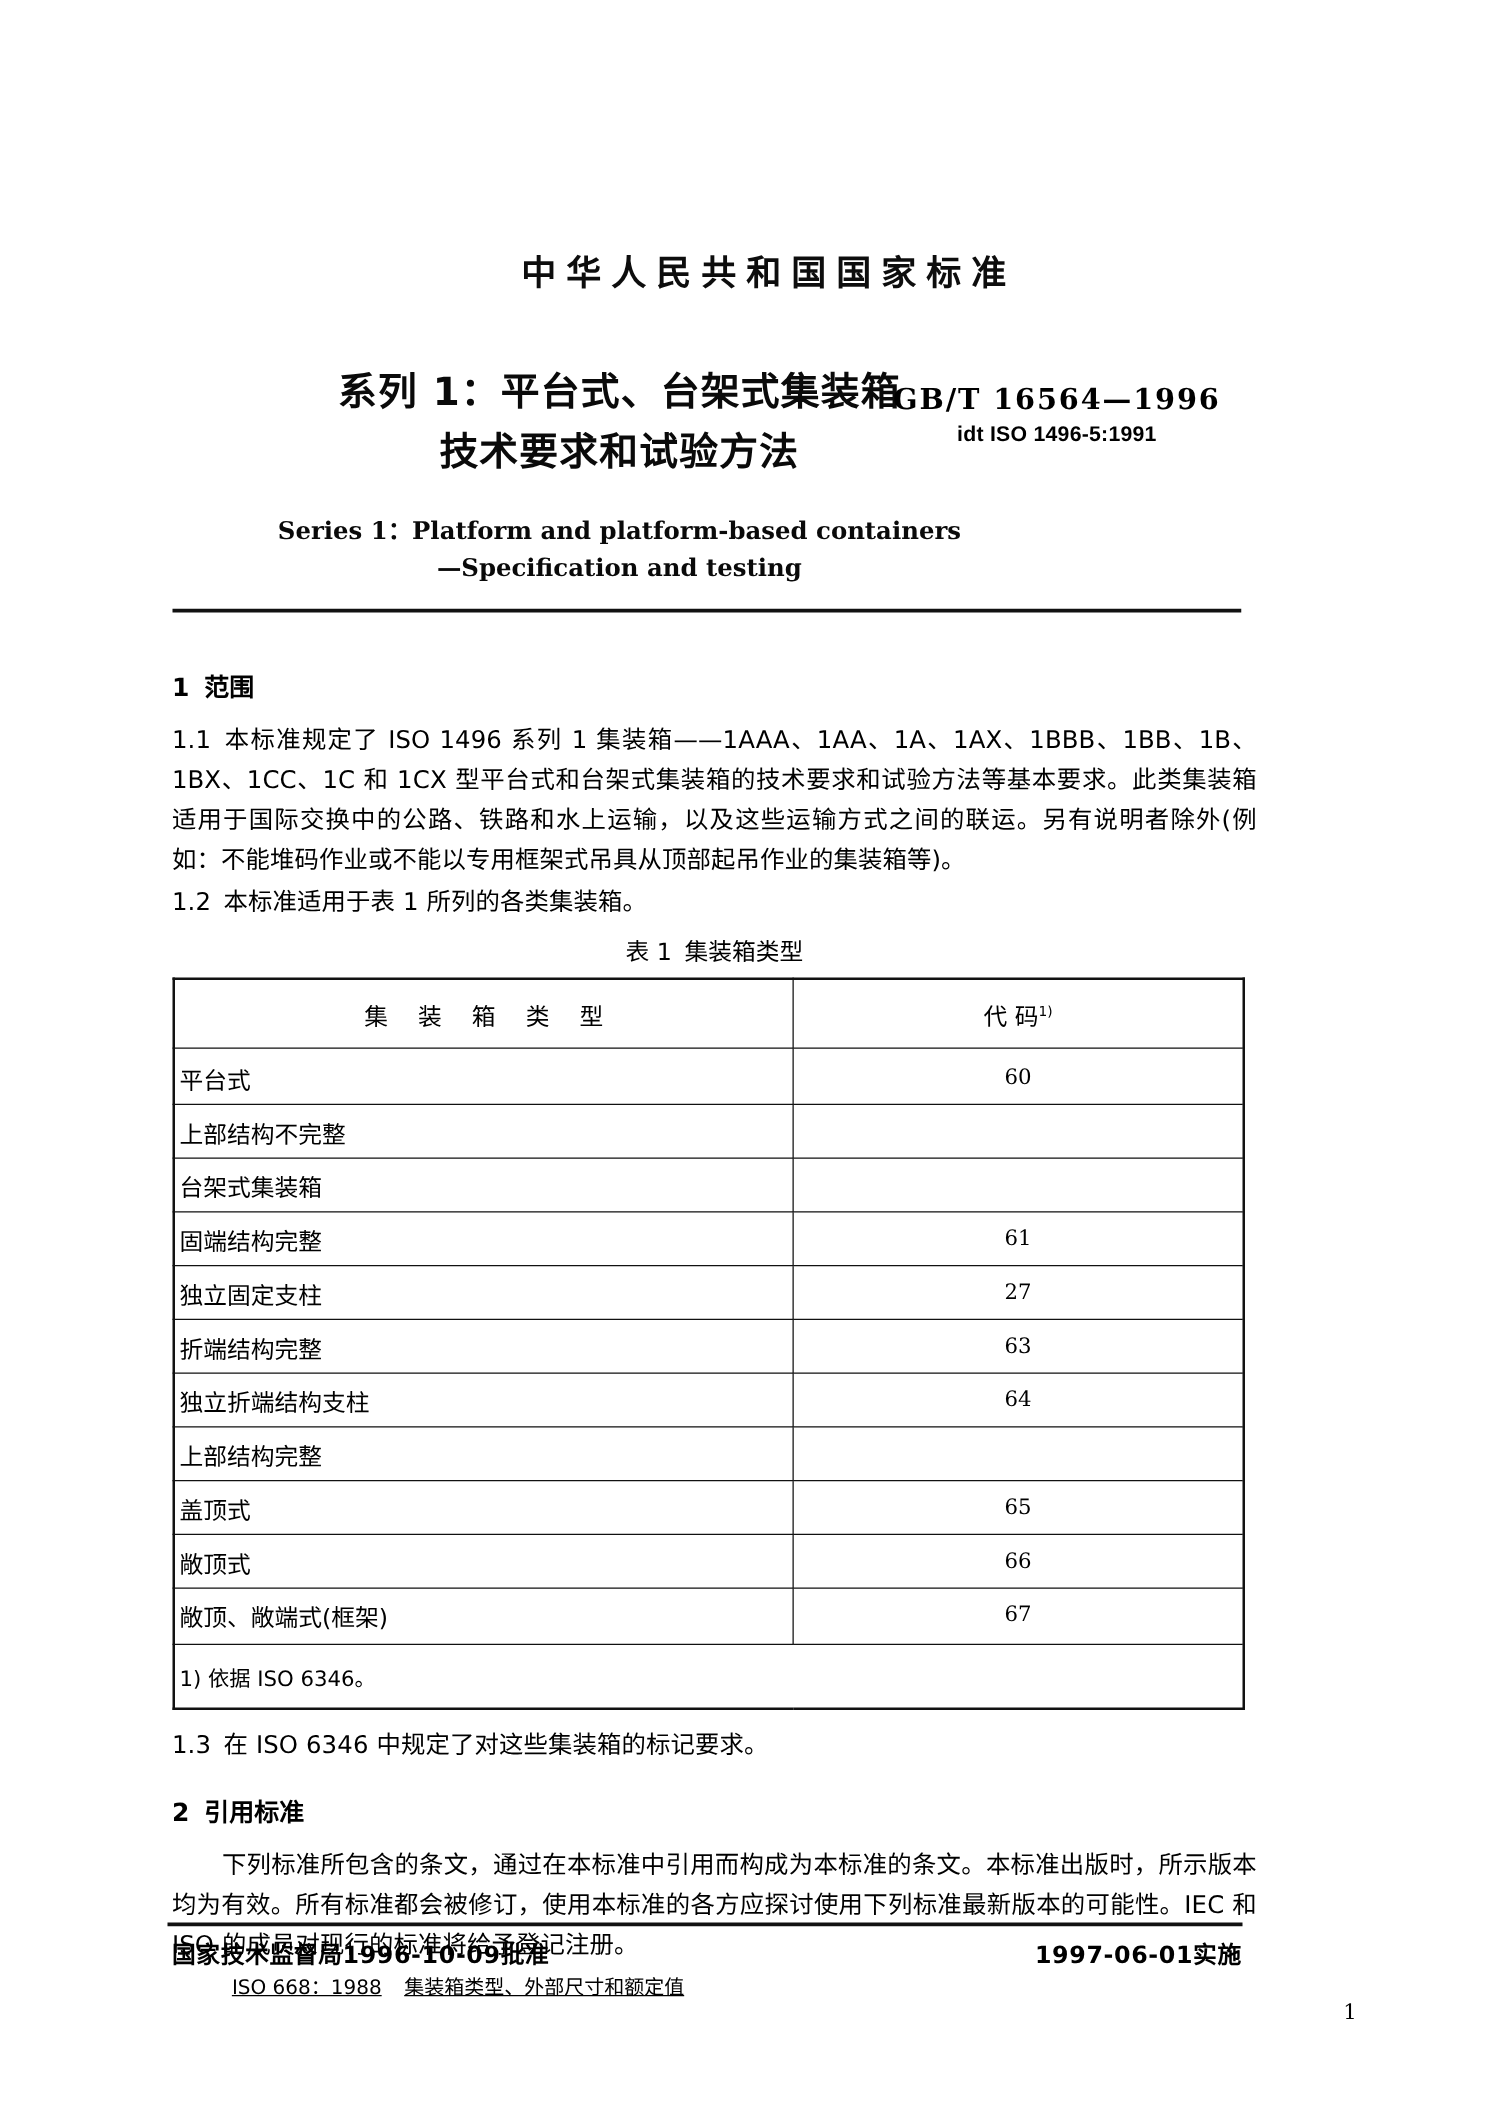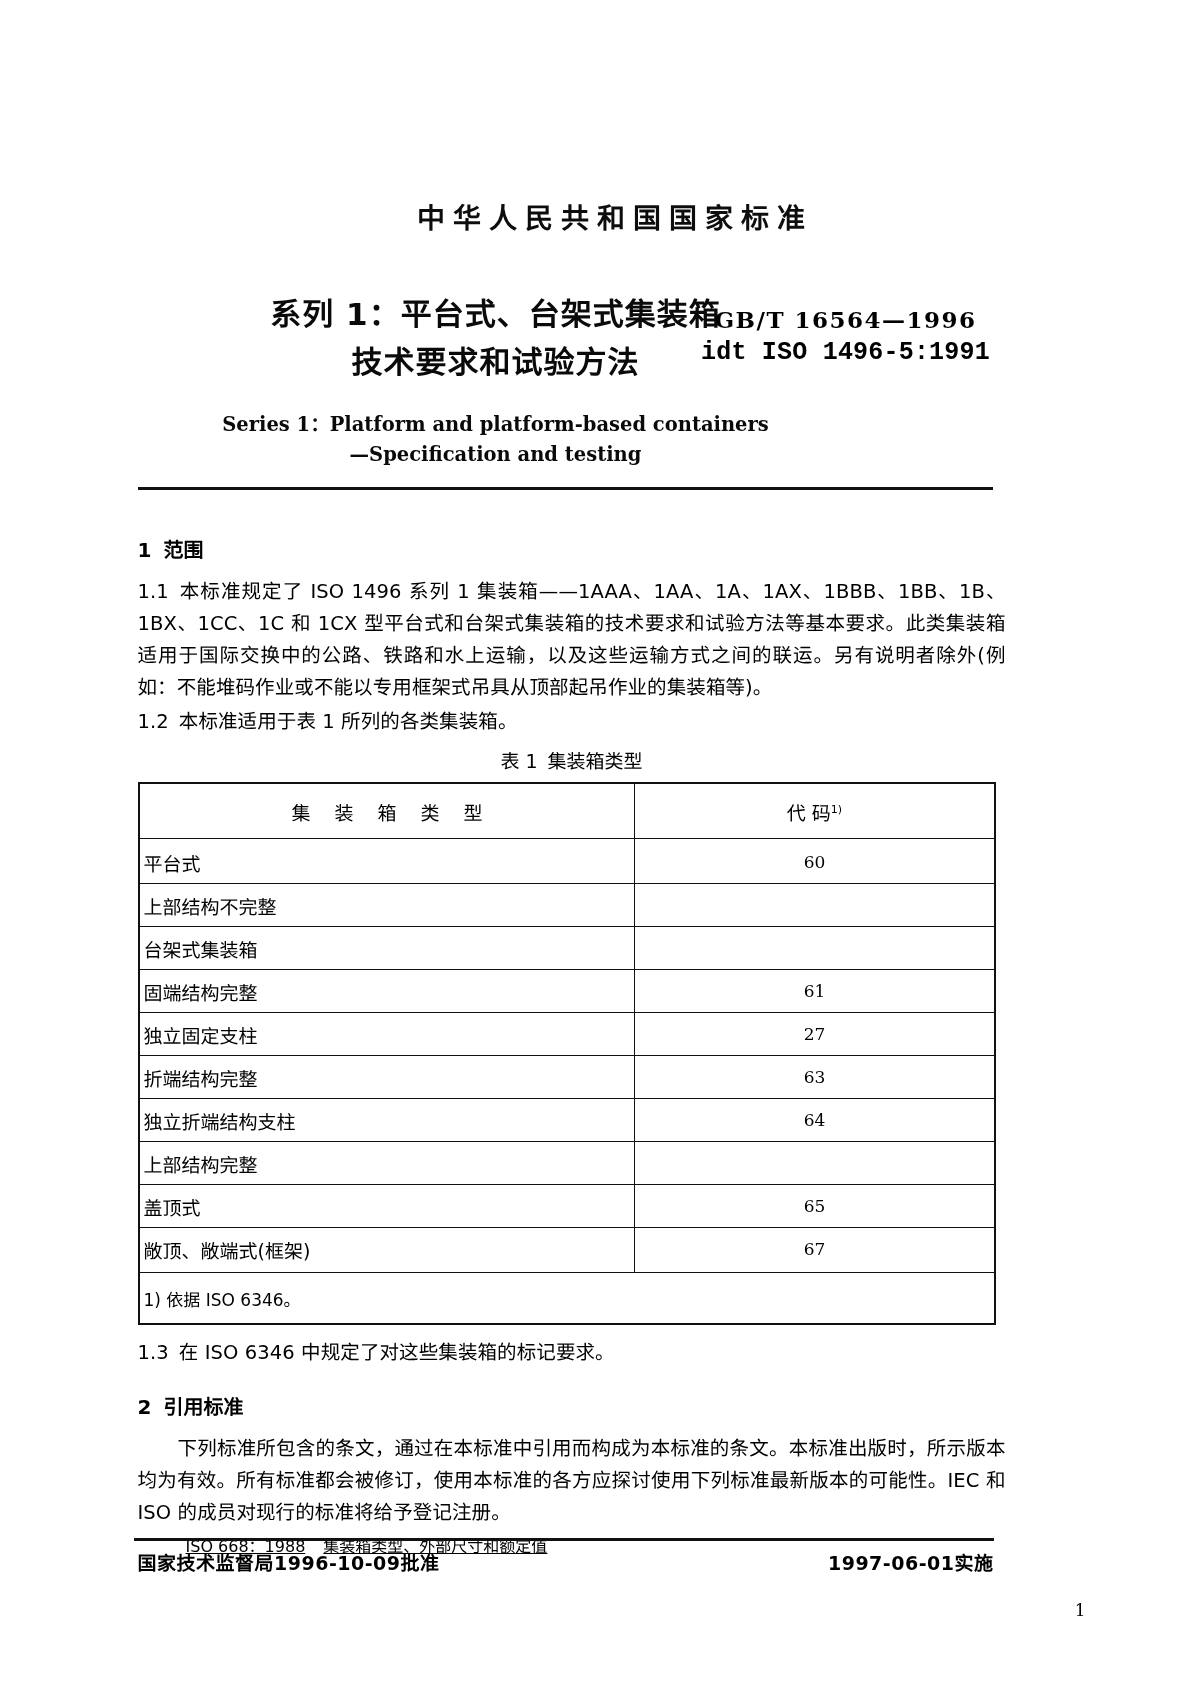--- a/index.html
+++ b/index.html
@@ -74,23 +74,23 @@
   }
   .std-num-main {
     font-family: "DejaVu Serif", "Liberation Serif", serif;
     font-weight: bold;
     font-size: 23px;
     letter-spacing: 1.5px;
     white-space: nowrap;
   }
   .std-num-idt {
     margin-top: 5px;
-    font-family: Liberation Mono, monospace;
-    font-weight: bold;
-    font-size: 25px;
+    font-family: Liberation Sans, sans-serif;
+    font-weight: bold;
+    font-size: 17px;
     letter-spacing: 0.2px;
     white-space: nowrap;
   }
 
   
   .rule-top {
     position: absolute;
     left: 122px;
     top: 487px;
     width: 855px;
@@ -321,20 +321,24 @@
             <td class="code-cell">64</td>
           </tr>
           <tr>
             <td class="type-cell ind2">上部结构完整</td>
             <td class="code-cell"></td>
           </tr>
           <tr>
             <td class="type-cell ind3">盖顶式</td>
             <td class="code-cell">65</td>
           </tr>
+          <tr>
+            <td class="type-cell ind3">敞顶式</td>
+            <td class="code-cell">66</td>
+          </tr>
           <tr class="last-body">
             <td class="type-cell ind3">敞顶、敞端式(框架)</td>
             <td class="code-cell">67</td>
           </tr>
         </tbody>
       <tfoot>
         <tr>
           <td class="footnote-cell" colspan="2">1) 依据 ISO 6346。</td>
         </tr>
       </tfoot>

